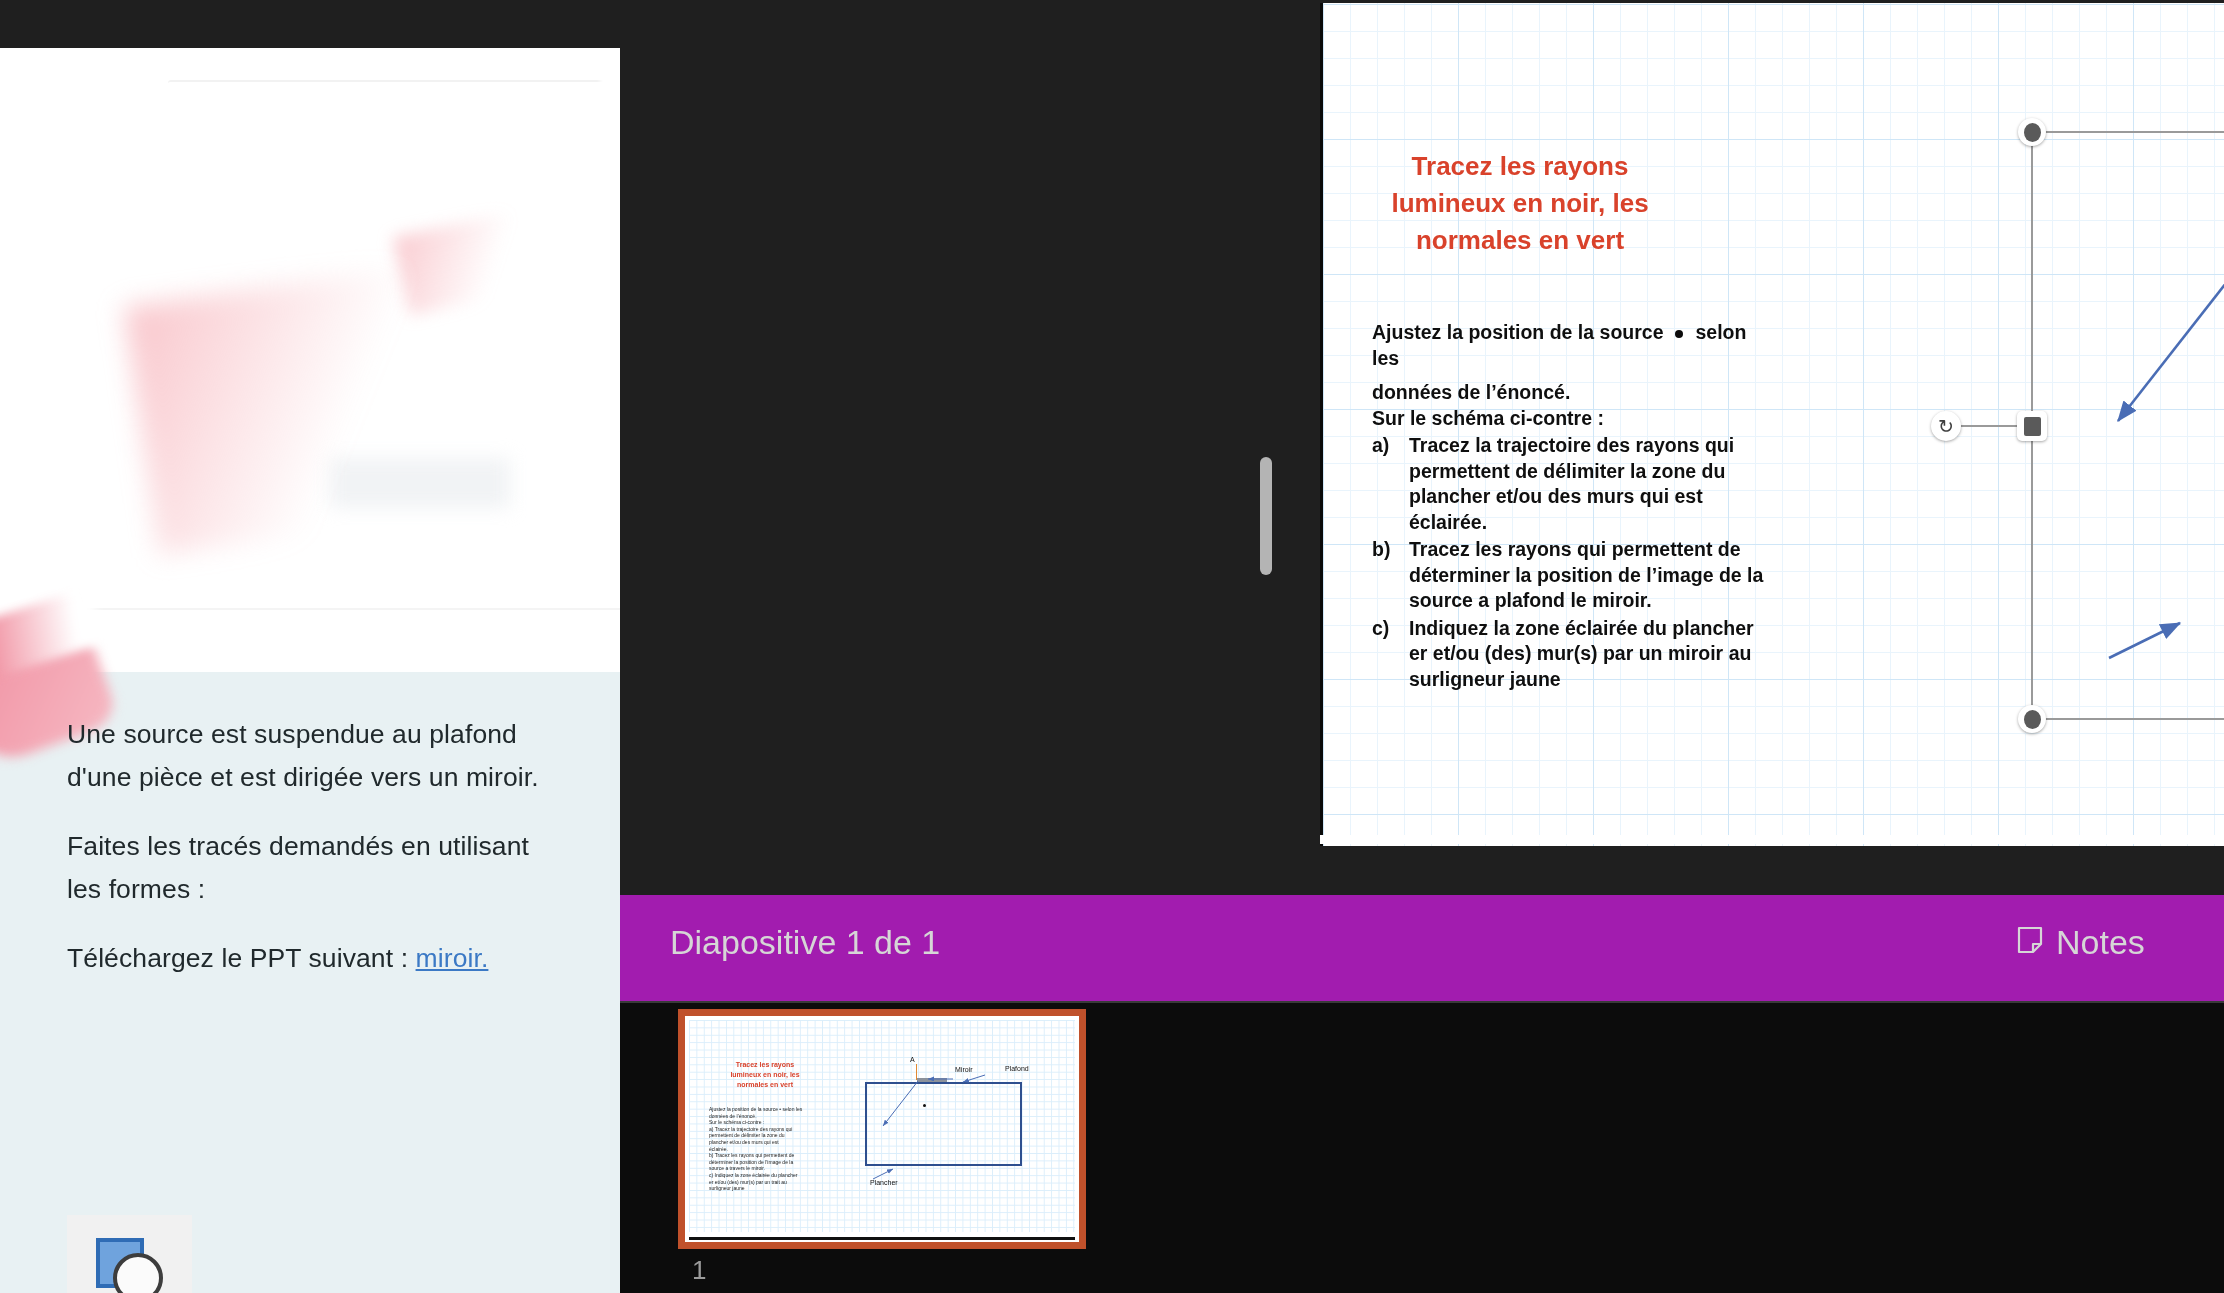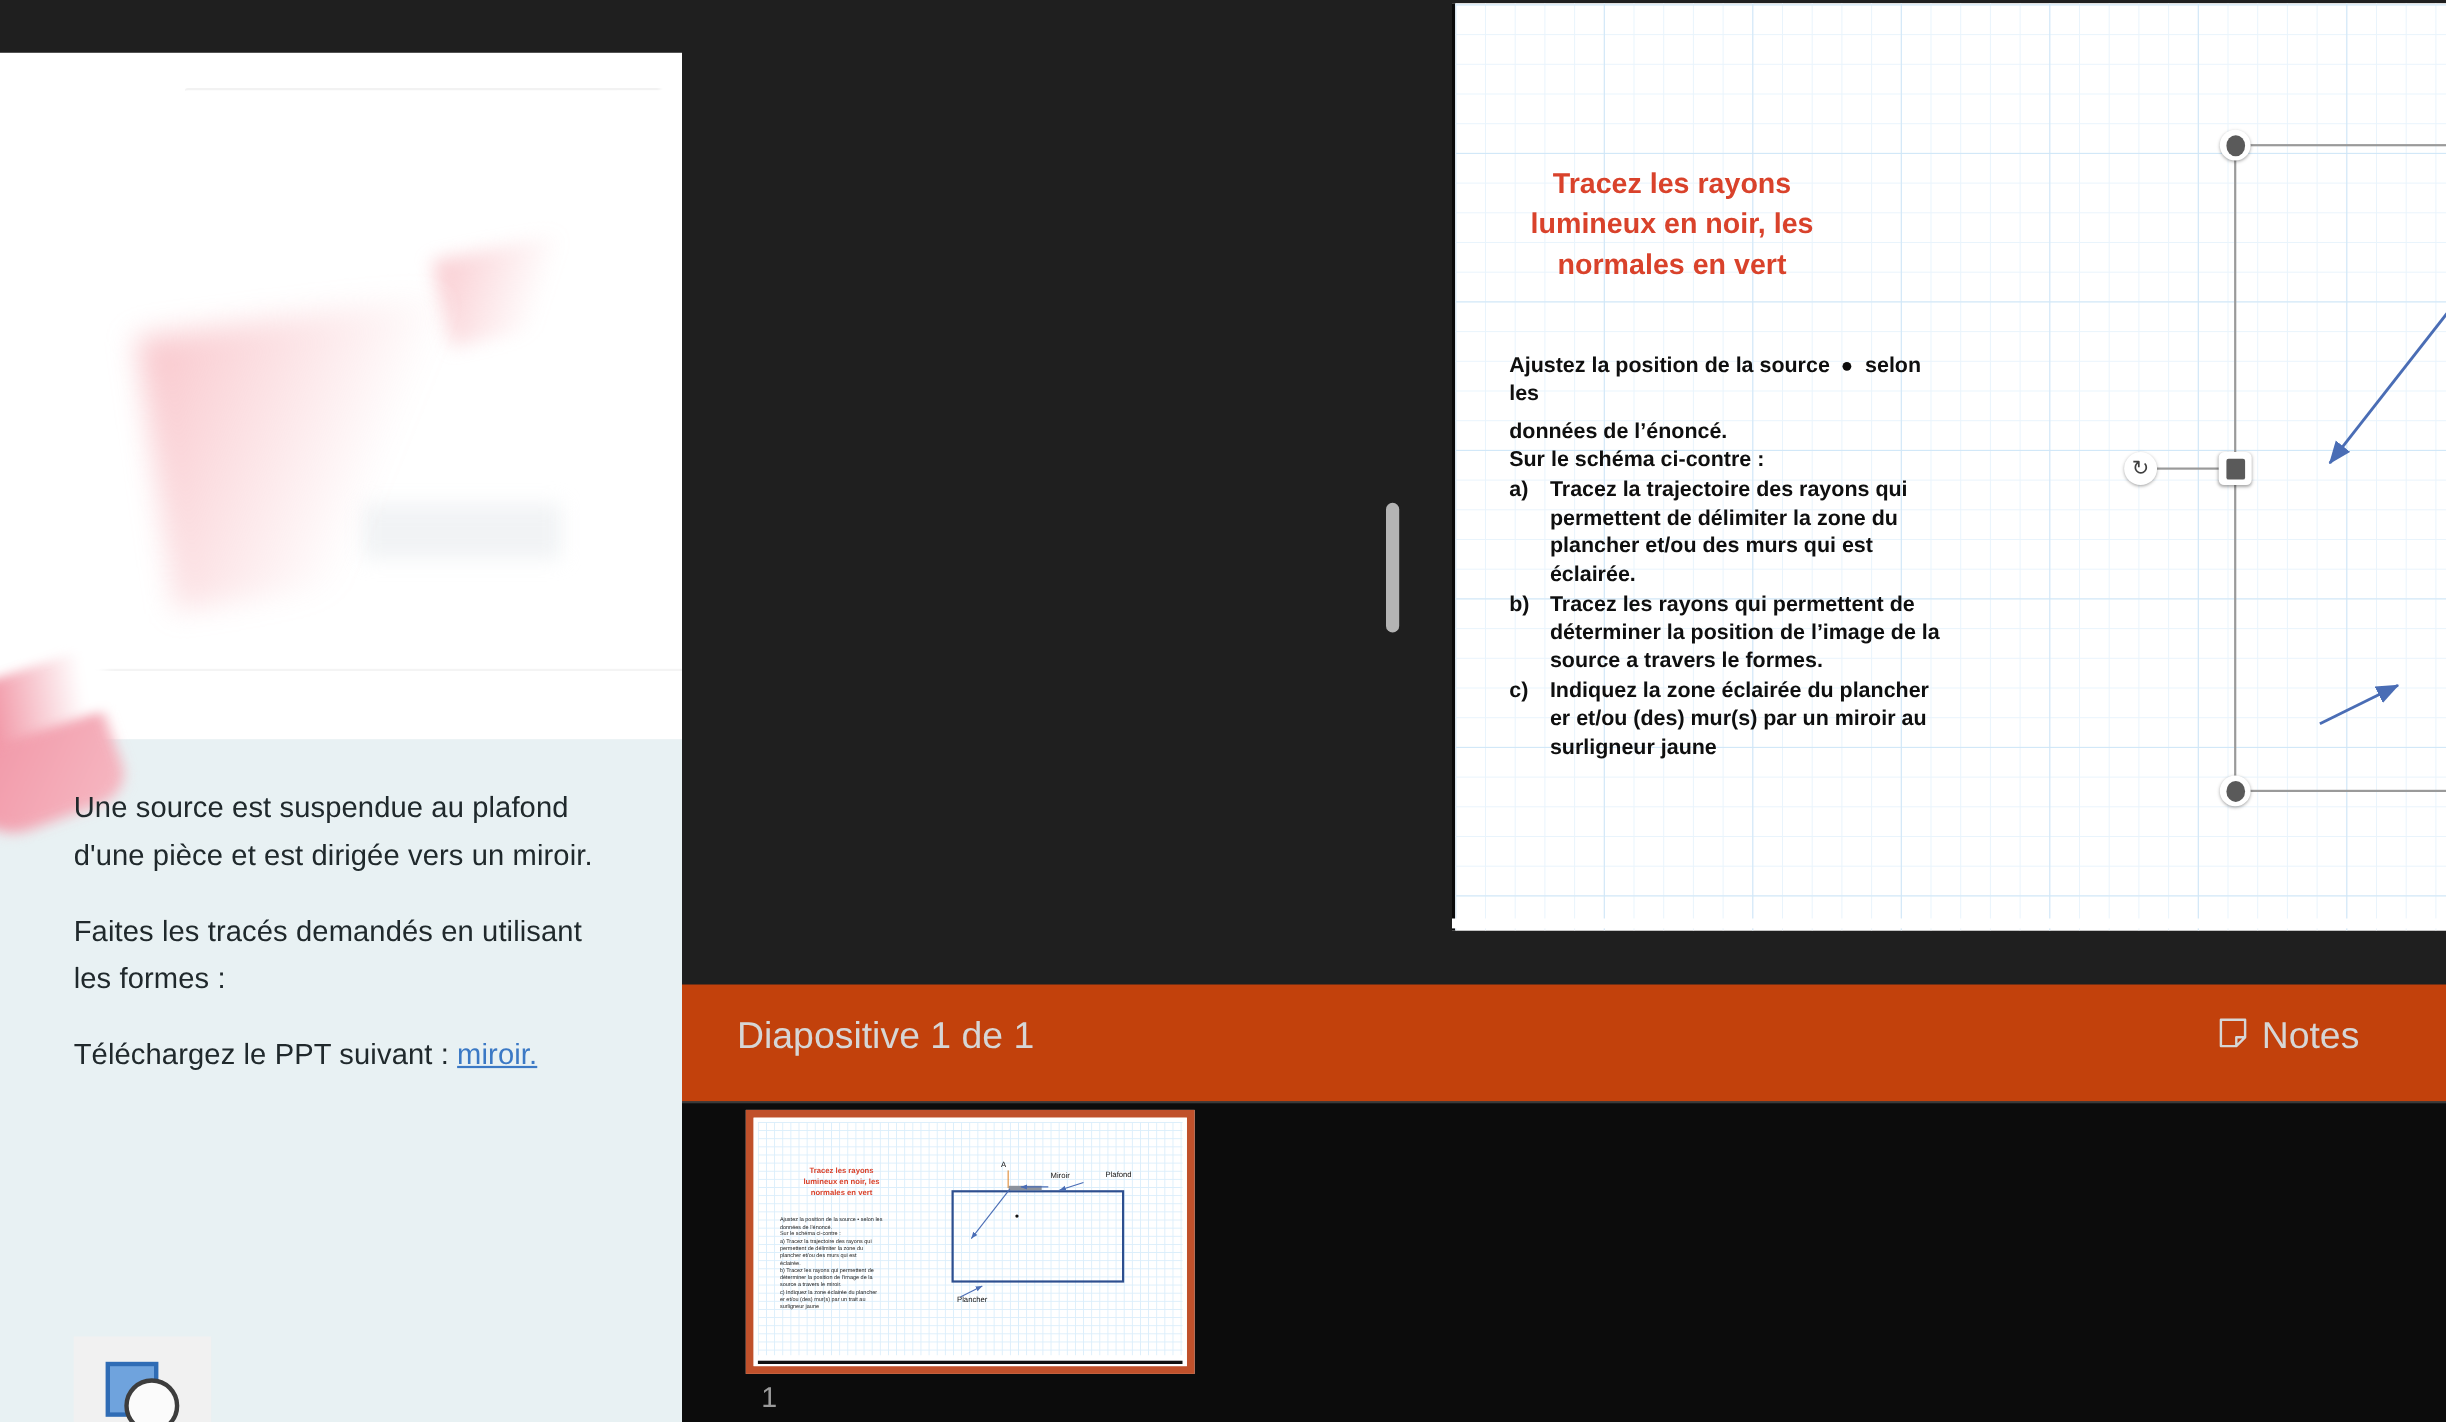--- a/index.html
+++ b/index.html
@@ -79,21 +79,21 @@
     box-shadow:0 1px 3px rgba(0,0,0,.35);display:flex;align-items:center;justify-content:center;}
   .h-circle i{display:block;width:17px;height:19px;background:#5a5a5a;border-radius:50%;}
   .h-square{position:absolute;width:30px;height:30px;border-radius:5px;background:#ffffff;
     box-shadow:0 1px 3px rgba(0,0,0,.35);display:flex;align-items:center;justify-content:center;}
   .h-square i{display:block;width:17px;height:19px;background:#5a5a5a;border-radius:2px;}
   .h-rot{position:absolute;width:30px;height:30px;border-radius:50%;background:#ffffff;
     box-shadow:0 1px 3px rgba(0,0,0,.35);display:flex;align-items:center;justify-content:center;
     color:#3f3f3f;font-size:19px;line-height:1;}
 
   
-  .statusbar{position:absolute;left:620px;top:895px;width:1604px;height:108px;background:#c2410c;
+  .statusbar{position:absolute;left:620px;top:895px;width:1604px;height:108px;background:#a21caf;
     border-bottom:2px solid #3a3a3a;}
   .status-left{position:absolute;left:50px;top:28px;color:#d6d6d6;font-size:34px;}
   .status-right{position:absolute;right:12px;top:28px;display:flex;align-items:center;gap:38px;flex-direction:column;}
   .sr-item{display:flex;align-items:center;gap:13px;color:#d6d6d6;font-size:34px;cursor:pointer;}
   .ic{display:block;}
 
   
   .thumbstrip{position:absolute;left:620px;top:1003px;width:1604px;height:290px;background:#0c0c0c;}
   .thumb{position:absolute;left:58px;top:6px;width:408px;height:240px;border:7px solid #c0512b;
     box-sizing:border-box;background:#ffffff;overflow:hidden;cursor:pointer;}
@@ -173,21 +173,21 @@
       <div class="sb-gap"></div>
       <p class="sb-line">données de l’énoncé.</p>
       <p class="sb-line">Sur le schéma ci-contre :</p>
 
       <div class="sb-item">
         <span class="sb-mark">a)</span>
         <span class="sb-txt">Tracez la trajectoire des rayons qui permettent de délimiter la zone du plancher et/ou  des murs qui est éclairée.</span>
       </div>
       <div class="sb-item">
         <span class="sb-mark">b)</span>
-        <span class="sb-txt">Tracez les rayons qui permettent de déterminer la position de l’image de la source a travers le formes.</span>
+        <span class="sb-txt">Tracez les rayons qui permettent de déterminer la position de l’image de la source a plafond le miroir.</span>
       </div>
       <div class="sb-item">
         <span class="sb-mark">c)</span>
         <span class="sb-txt">Indiquez la zone éclairée du plancher er et/ou (des)  mur(s) par un miroir au surligneur jaune</span>
       </div>
     </div>
 
     <div class="diagram">
 
       <svg style="position:absolute;left:0;top:0;width:1484px;height:843px;">

